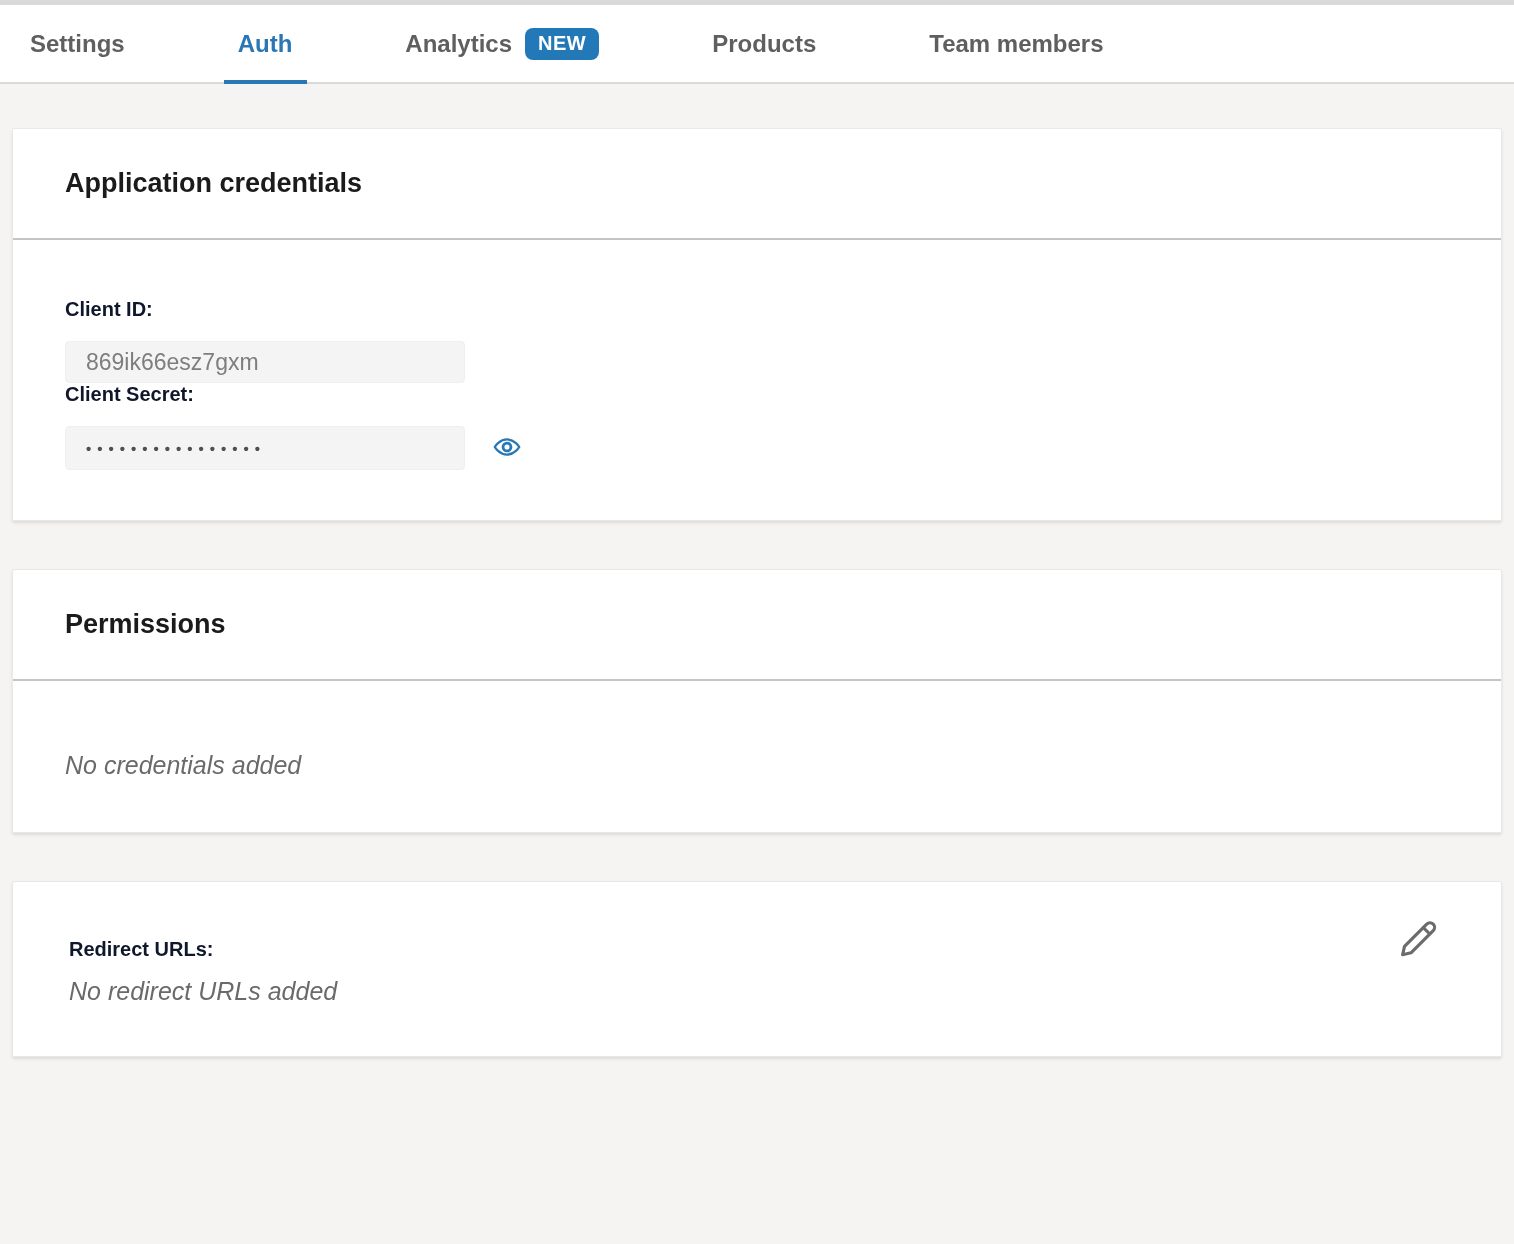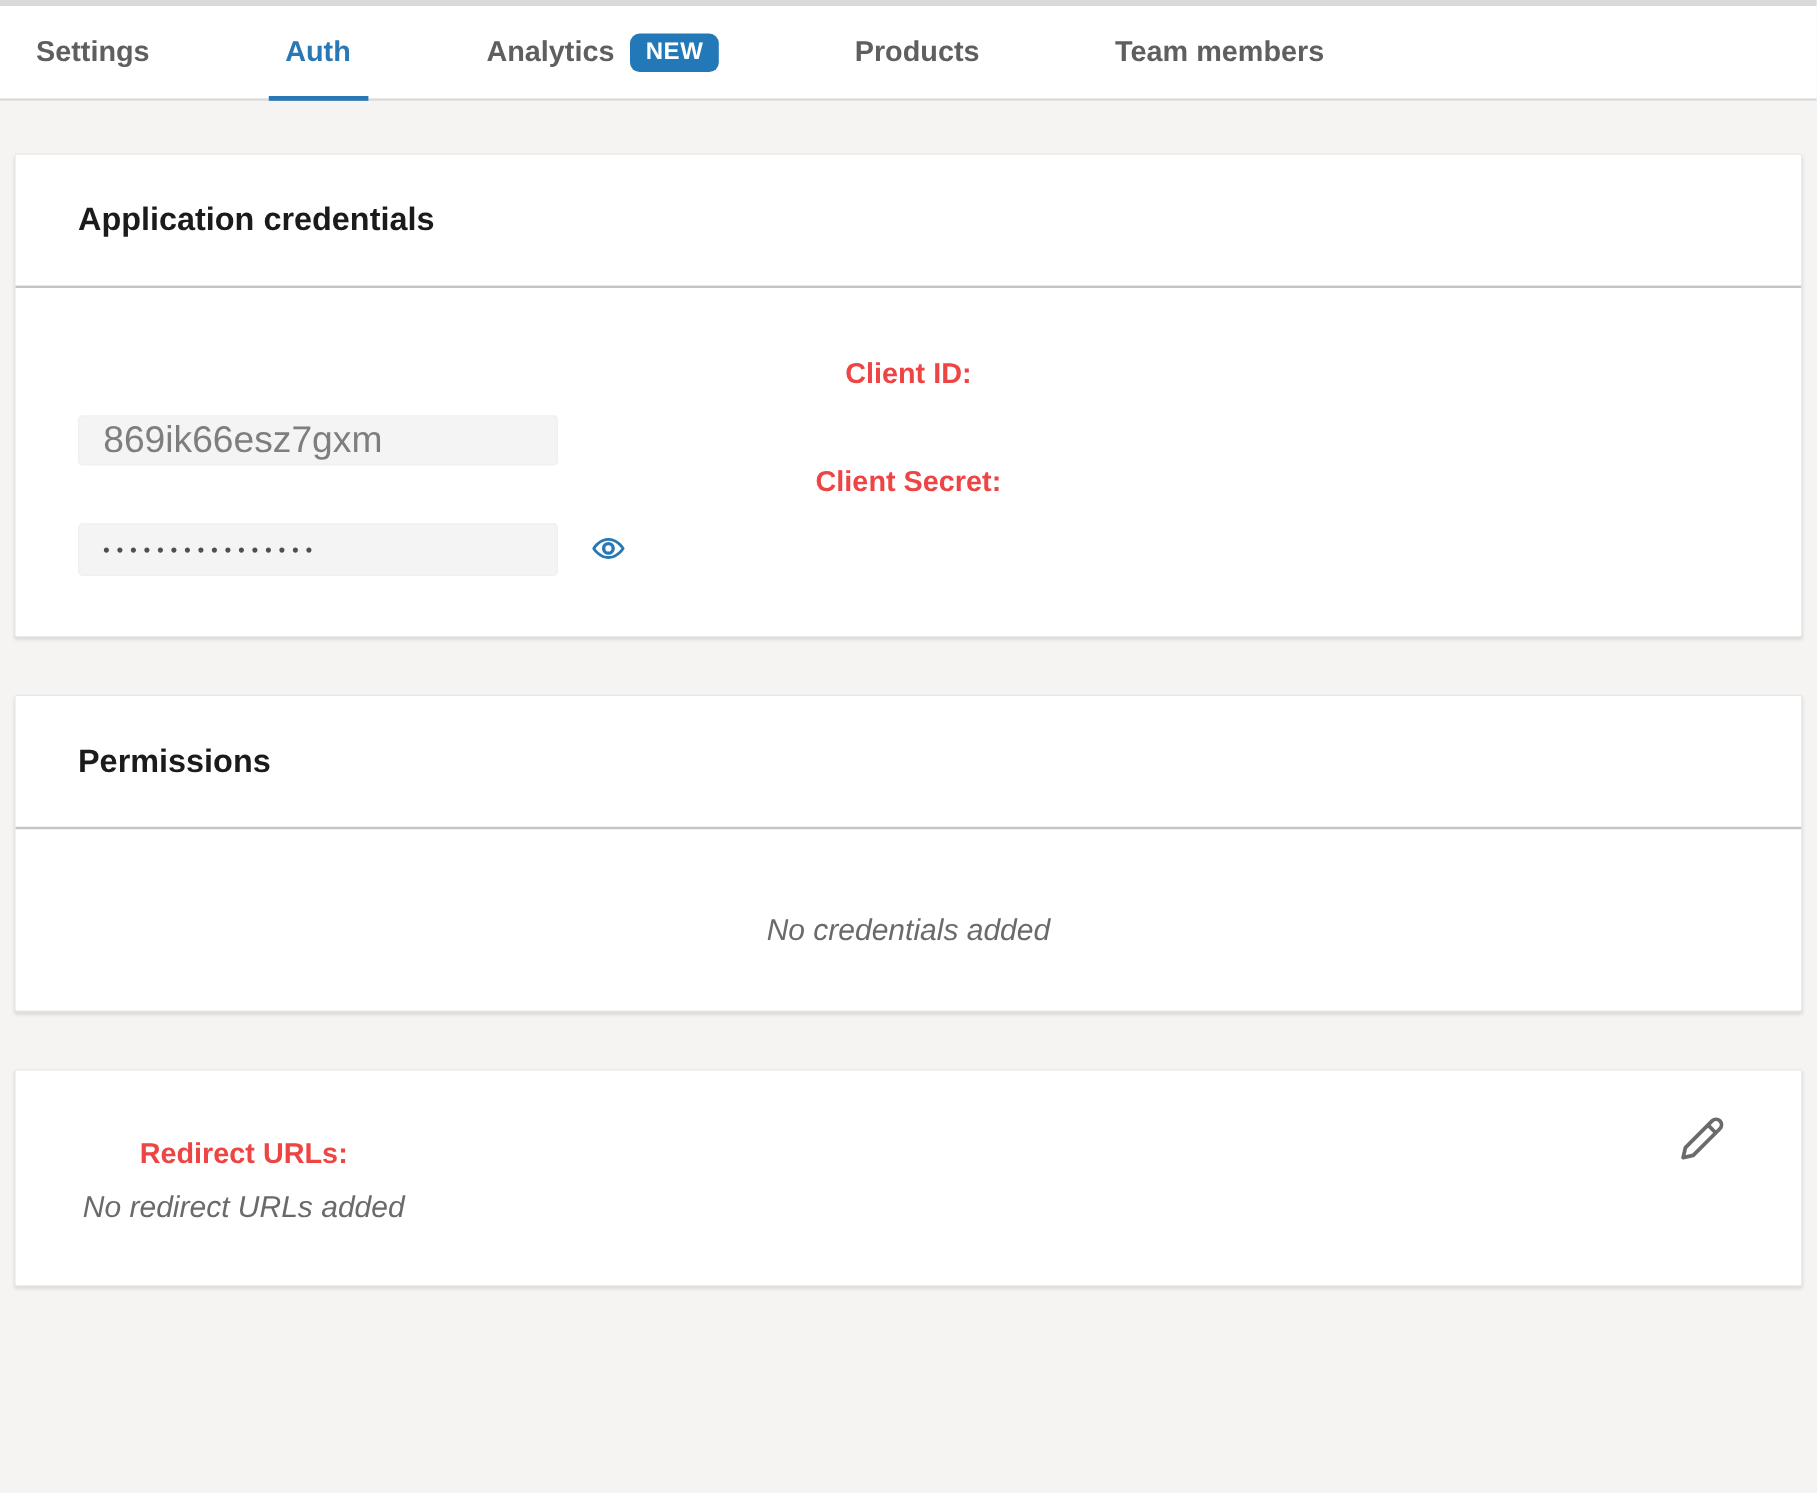--- a/index.html
+++ b/index.html
@@ -54,56 +54,55 @@
   }
 
   
   .card {
     margin-left: 12px;
     width: 1490px;
     background: #ffffff;
     border: 1px solid #e9e8e6;
     border-radius: 2px;
     box-shadow: 0 2px 3px rgba(0,0,0,0.10);
-    text-align: center;
   }
   .card-header {
     height: 111px;
     display: flex;
     align-items: center;
     padding: 0 52px;
     border-bottom: 2px solid #c4c4c4;
   }
   .card-title {
     font-size: 27px;
     font-weight: 700;
     color: #1b1b1b;
   }
   #card-credentials { margin-top: 44px; }
   #card-permissions { margin-top: 48px; }
   #card-oauth       { margin-top: 48px; }
 
   
   .cred-body { padding: 58px 52px 50px; }
   .field-label {
-    font-size: 24px;
-    font-weight: 700;
-    color: #ef4444;
+    font-size: 20px;
+    font-weight: 700;
+    color: #0f172a;
   }
   .input-box {
     margin-top: 20px;
     width: 400px;
     height: 42px;
     background: #f4f4f4;
     border: 1px solid #efefef;
     border-radius: 4px;
     display: flex;
     align-items: center;
     padding: 0 20px;
-    font-size: 31px;
+    font-size: 23px;
     color: #7e7e7e;
   }
   .secret-label { }
   .secret-row {
     display: flex;
     align-items: center;
   }
   .secret-box {
     height: 44px;
     font-size: 15px;

